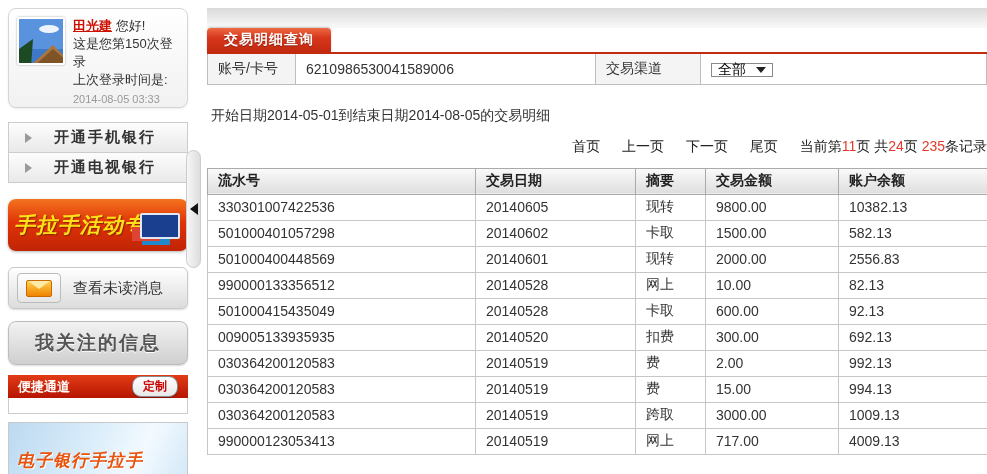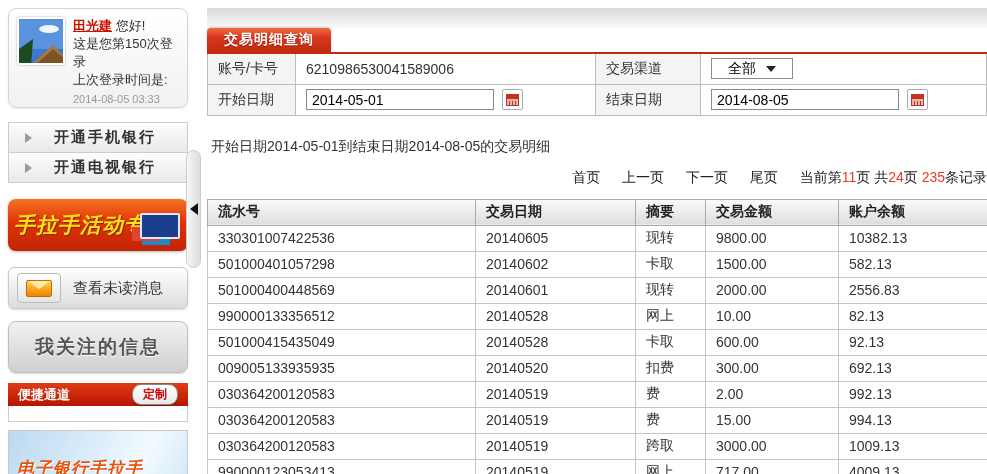--- a/index.html
+++ b/index.html
@@ -40,21 +40,21 @@
     background:linear-gradient(#ffffff,#dcdcdc); display:flex; align-items:center; cursor:pointer;
     box-shadow:0 1px 2px rgba(0,0,0,.15); }
   .env-box { width:44px; height:30px; margin-left:8px; border:1px solid #bbb; border-radius:4px;
     background:linear-gradient(#fff,#e5e5e5); display:flex; align-items:center; justify-content:center; }
   .envelope { width:26px; height:17px; border-radius:2px; position:relative;
     background:linear-gradient(#ffd24d,#f08300); border:1px solid #c96a00; }
   .envelope:before { content:""; position:absolute; left:1px; top:0; width:0; height:0;
     border-left:11px solid transparent; border-right:11px solid transparent; border-top:8px solid #ffe9a8; }
   .unread-label { font-size:15px; color:#333; margin-left:12px; }
 
-  .follow-btn { margin-top:12px; height:52px; border:1px solid #bdbdbd; border-radius:8px;
+  .follow-btn { margin-top:12px; height:44px; border:1px solid #bdbdbd; border-radius:8px;
     background:linear-gradient(#f2f2f2,#cfcfcf); display:flex; align-items:center; justify-content:center;
     cursor:pointer; box-shadow:0 1px 2px rgba(0,0,0,.15); }
   .follow-label { font-size:19px; font-weight:bold; color:#555; letter-spacing:2px;
     text-shadow:0 1px 0 #fff; }
 
   .quick-bar { margin-top:10px; height:23px; background:linear-gradient(#e23c17,#b61500);
     display:flex; align-items:center; justify-content:space-between; padding:0 10px; }
   .quick-title { color:#fff; font-weight:bold; font-size:13px; }
   .custom-pill { background:linear-gradient(#fff,#e8e8e8); border:1px solid #888; border-radius:9px;
     color:#c00; font-size:12px; font-weight:bold; padding:1px 10px; cursor:pointer;
@@ -89,21 +89,21 @@
     text-shadow:0 1px 1px rgba(100,20,0,.6); }
 
   table { border-collapse:collapse; width:780px; table-layout:fixed; }
   .form-table { border-top:2px solid #c32a10; }
   .form-table td { border:1px solid #bdbdbd; height:31px; font-size:14px; color:#333; padding-left:10px; }
   .form-table td.lbl { background:#f4f4f4; }
   .form-table td.val { background:#fff; }
   .w-lbl1 { width:88px; } .w-val1 { width:300px; } .w-lbl2 { width:105px; }
 
   .sel { display:inline-flex; align-items:center; border:1px solid #8a8a8a; background:#fff;
-    height:21px; padding:0 16px; font-size:14px; color:#000; cursor:pointer; }
+    height:14px; padding:0 6px; font-size:14px; color:#000; cursor:pointer; }
   .sel-arrow { width:0; height:0; border-left:5px solid transparent; border-right:5px solid transparent;
     border-top:6px solid #222; margin-left:10px; }
 
   .date-wrap { display:flex; align-items:center; }
   .date-input { width:188px; height:21px; border:1px solid #8a8a8a; font-size:14px; color:#000;
     padding:0 5px; font-family:"Liberation Sans",sans-serif; }
   .cal-btn { width:21px; height:21px; border:1px solid #aaa; background:#fff; margin-left:8px;
     border-radius:2px; cursor:pointer; display:flex; align-items:center; justify-content:center; }
   .cal-glyph { width:13px; height:12px; background:#e8b8ad; border:1px solid #b33; position:relative; }
   .cal-glyph:before { content:""; position:absolute; left:0; top:0; right:0; height:4px; background:#c4331a; }
@@ -209,40 +209,20 @@
       <td class="lbl w-lbl1">账号/卡号</td>
       <td class="val w-val1">6210986530041589006</td>
       <td class="lbl w-lbl2">交易渠道</td>
       <td class="val">
         <span class="sel">
           <span>全部</span>
           <span class="sel-arrow"></span>
         </span>
       </td>
     </tr>
-    <tr>
-      <td class="lbl">开始日期</td>
-      <td class="val">
-        <span class="date-wrap">
-          <input class="date-input" type="text" value="2014-05-01" style="">
-          <span class="cal-btn">
-                <span class="cal-glyph"></span>
-              </span>
-        </span>
-      </td>
-      <td class="lbl">结束日期</td>
-      <td class="val">
-        <span class="date-wrap">
-          <input class="date-input" type="text" value="2014-08-05" style="">
-          <span class="cal-btn">
-                <span class="cal-glyph"></span>
-              </span>
-        </span>
-      </td>
-    </tr>
   </tbody>
     </table>
 
   <div class="summary">开始日期2014-05-01到结束日期2014-08-05的交易明细</div>
 
   <div class="pager">
     <a>首页</a>
     <a>上一页</a>
     <a>下一页</a>
     <a>尾页</a>

